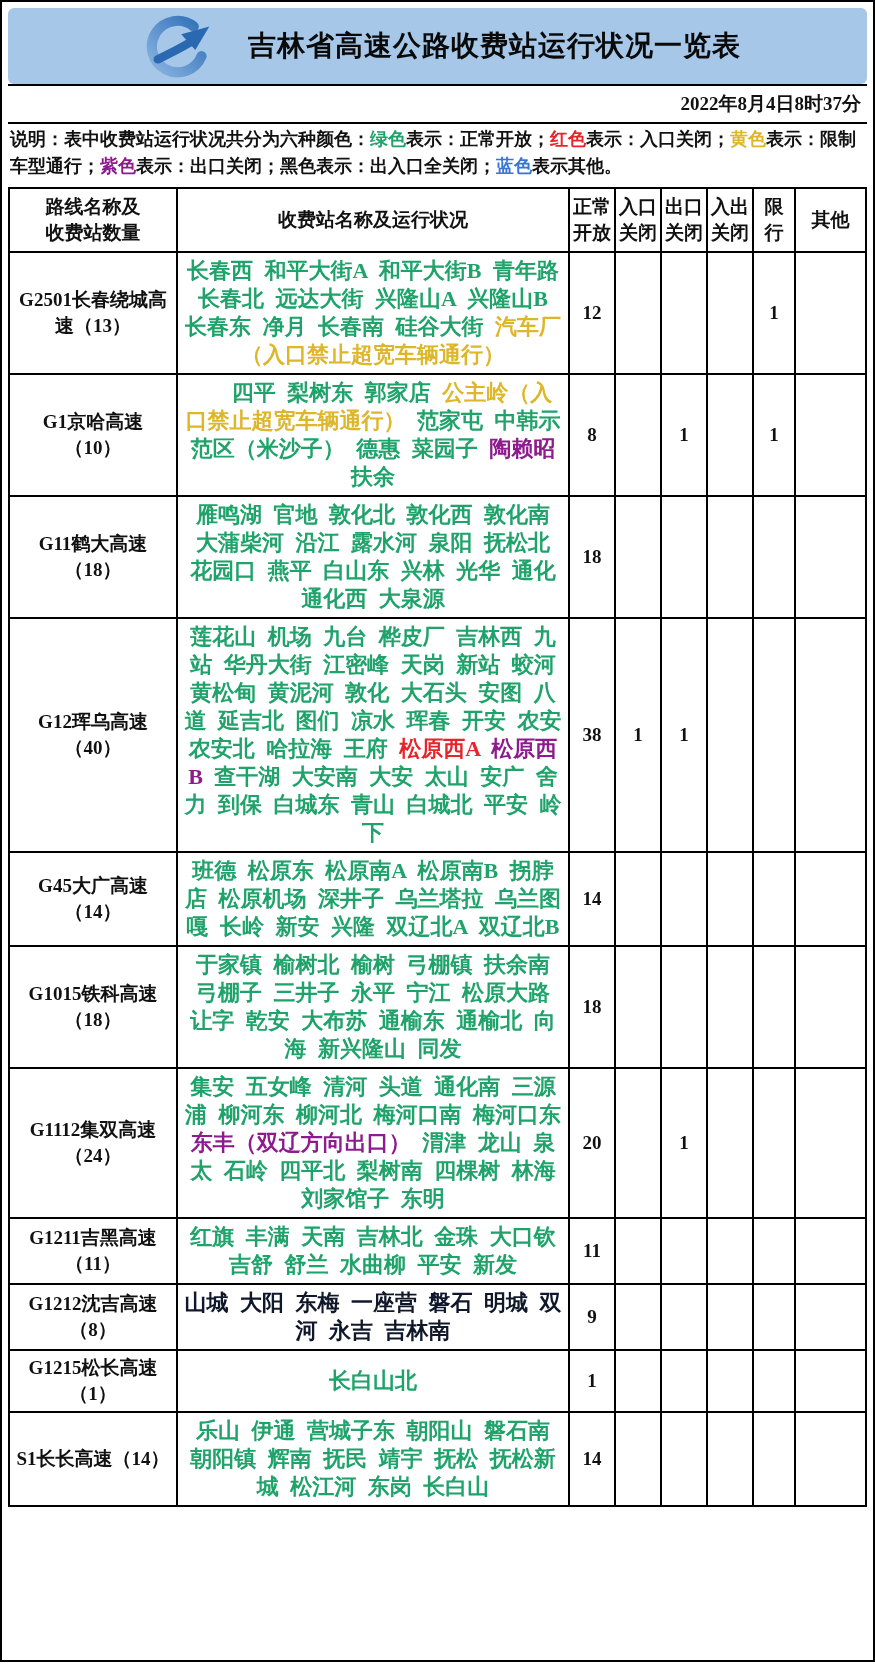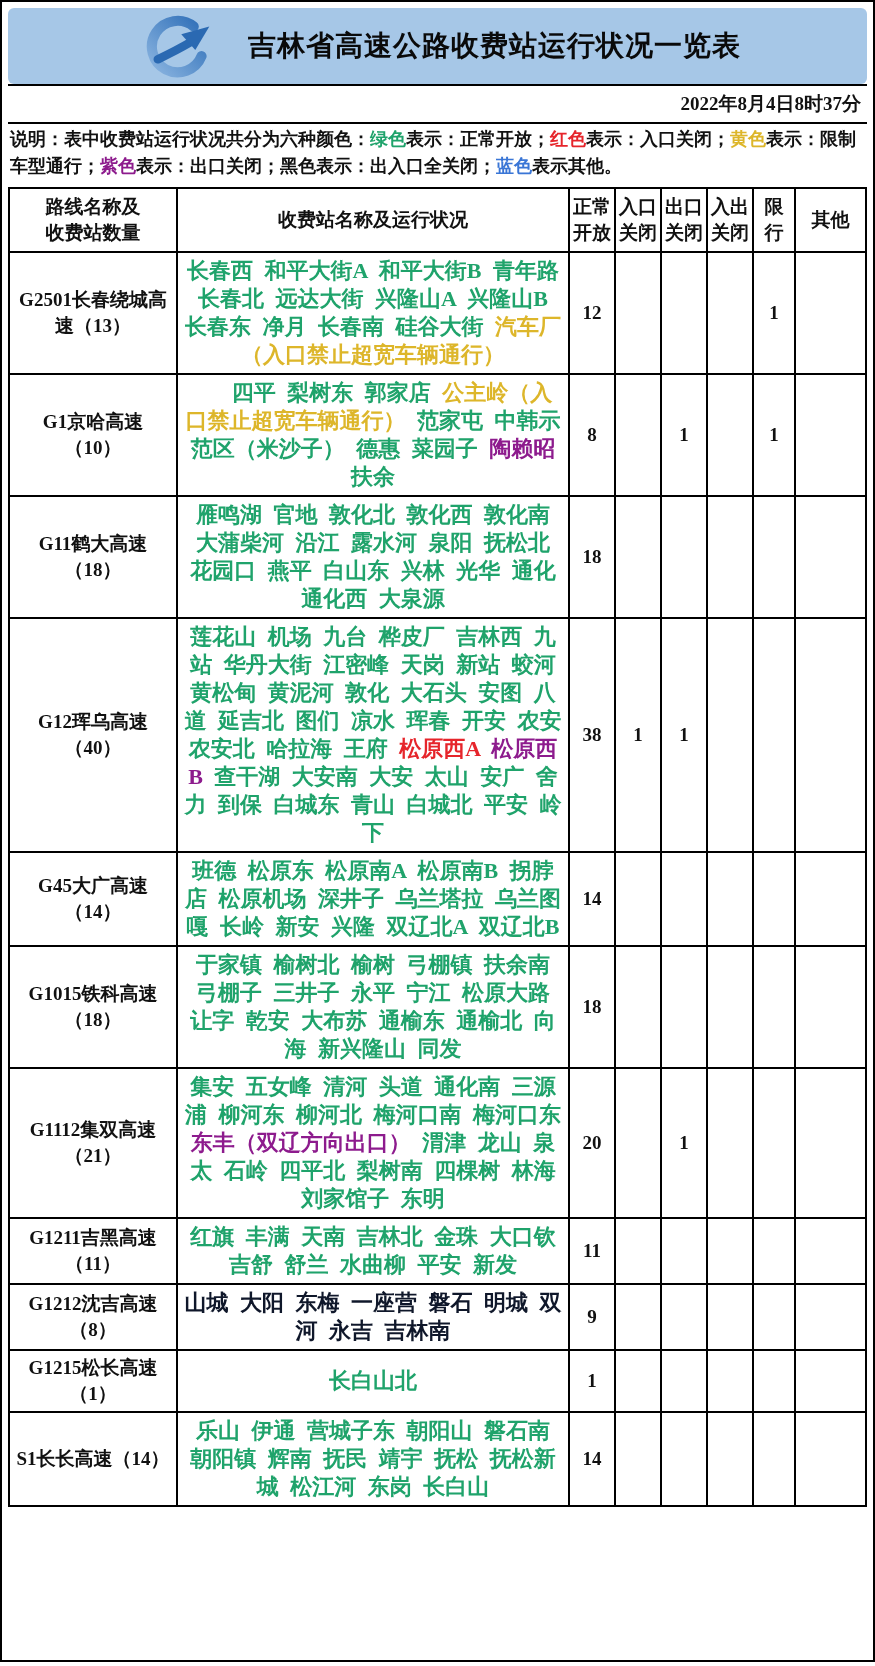--- a/index.html
+++ b/index.html
@@ -200,21 +200,21 @@
           <td class="route">G1015铁科高速（18）</td>
           <td class="stations"><span style="color: rgb(31, 163, 107);">于家镇 榆树北 榆树 弓棚镇 扶余南 弓棚子 三井子 永平 宁江 松原大路 让字 乾安 大布苏 通榆东 通榆北 向海 新兴隆山 同发</span></td>
           <td class="num">18</td>
           <td class="num"></td>
           <td class="num"></td>
           <td class="num"></td>
           <td class="num"></td>
           <td class="num"></td>
         </tr>
         <tr class="dataRow">
-          <td class="route">G1112集双高速（21）</td>
+          <td class="route">G1112集双高速（24）</td>
           <td class="stations"><span style="color: rgb(31, 163, 107);">集安 五女峰 清河 头道 通化南 三源浦 柳河东 柳河北 梅河口南 梅河口东 </span><span style="color: rgb(141, 27, 141);">东丰（双辽方向出口） </span><span style="color: rgb(31, 163, 107);">渭津 龙山 泉太 石岭 四平北 梨树南 四棵树 林海 刘家馆子 东明</span></td>
           <td class="num">20</td>
           <td class="num"></td>
           <td class="num">1</td>
           <td class="num"></td>
           <td class="num"></td>
           <td class="num"></td>
         </tr>
         <tr class="dataRow">
           <td class="route">G1211吉黑高速（11）</td>

